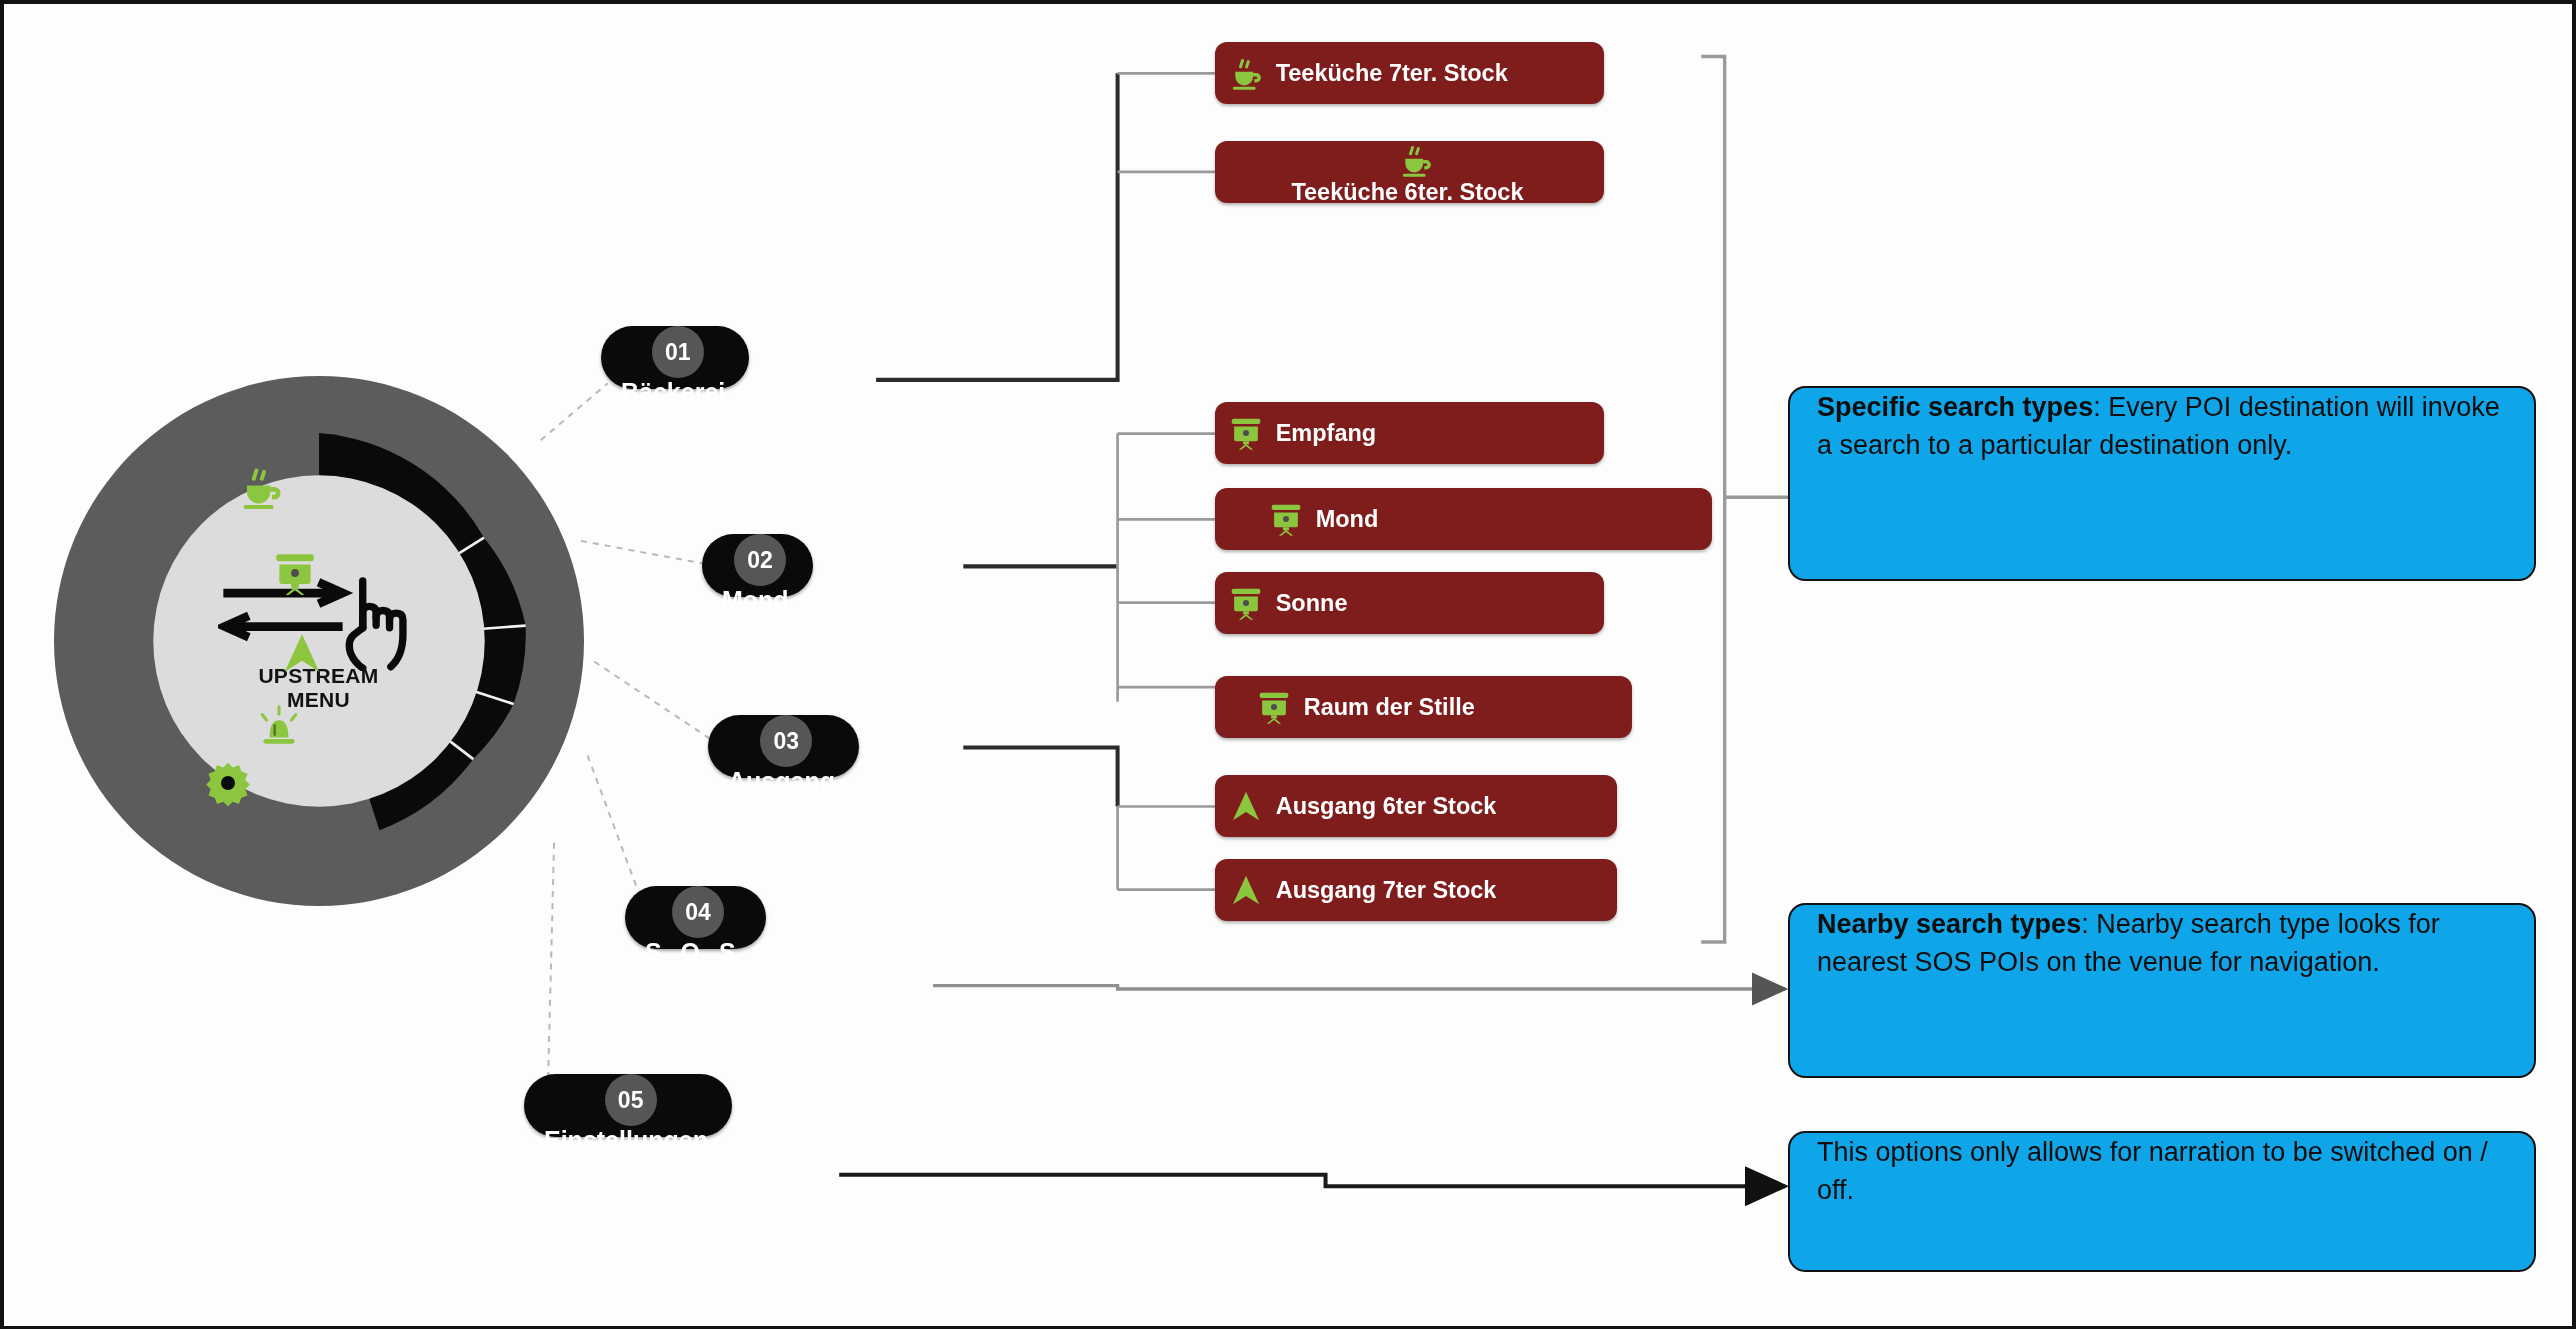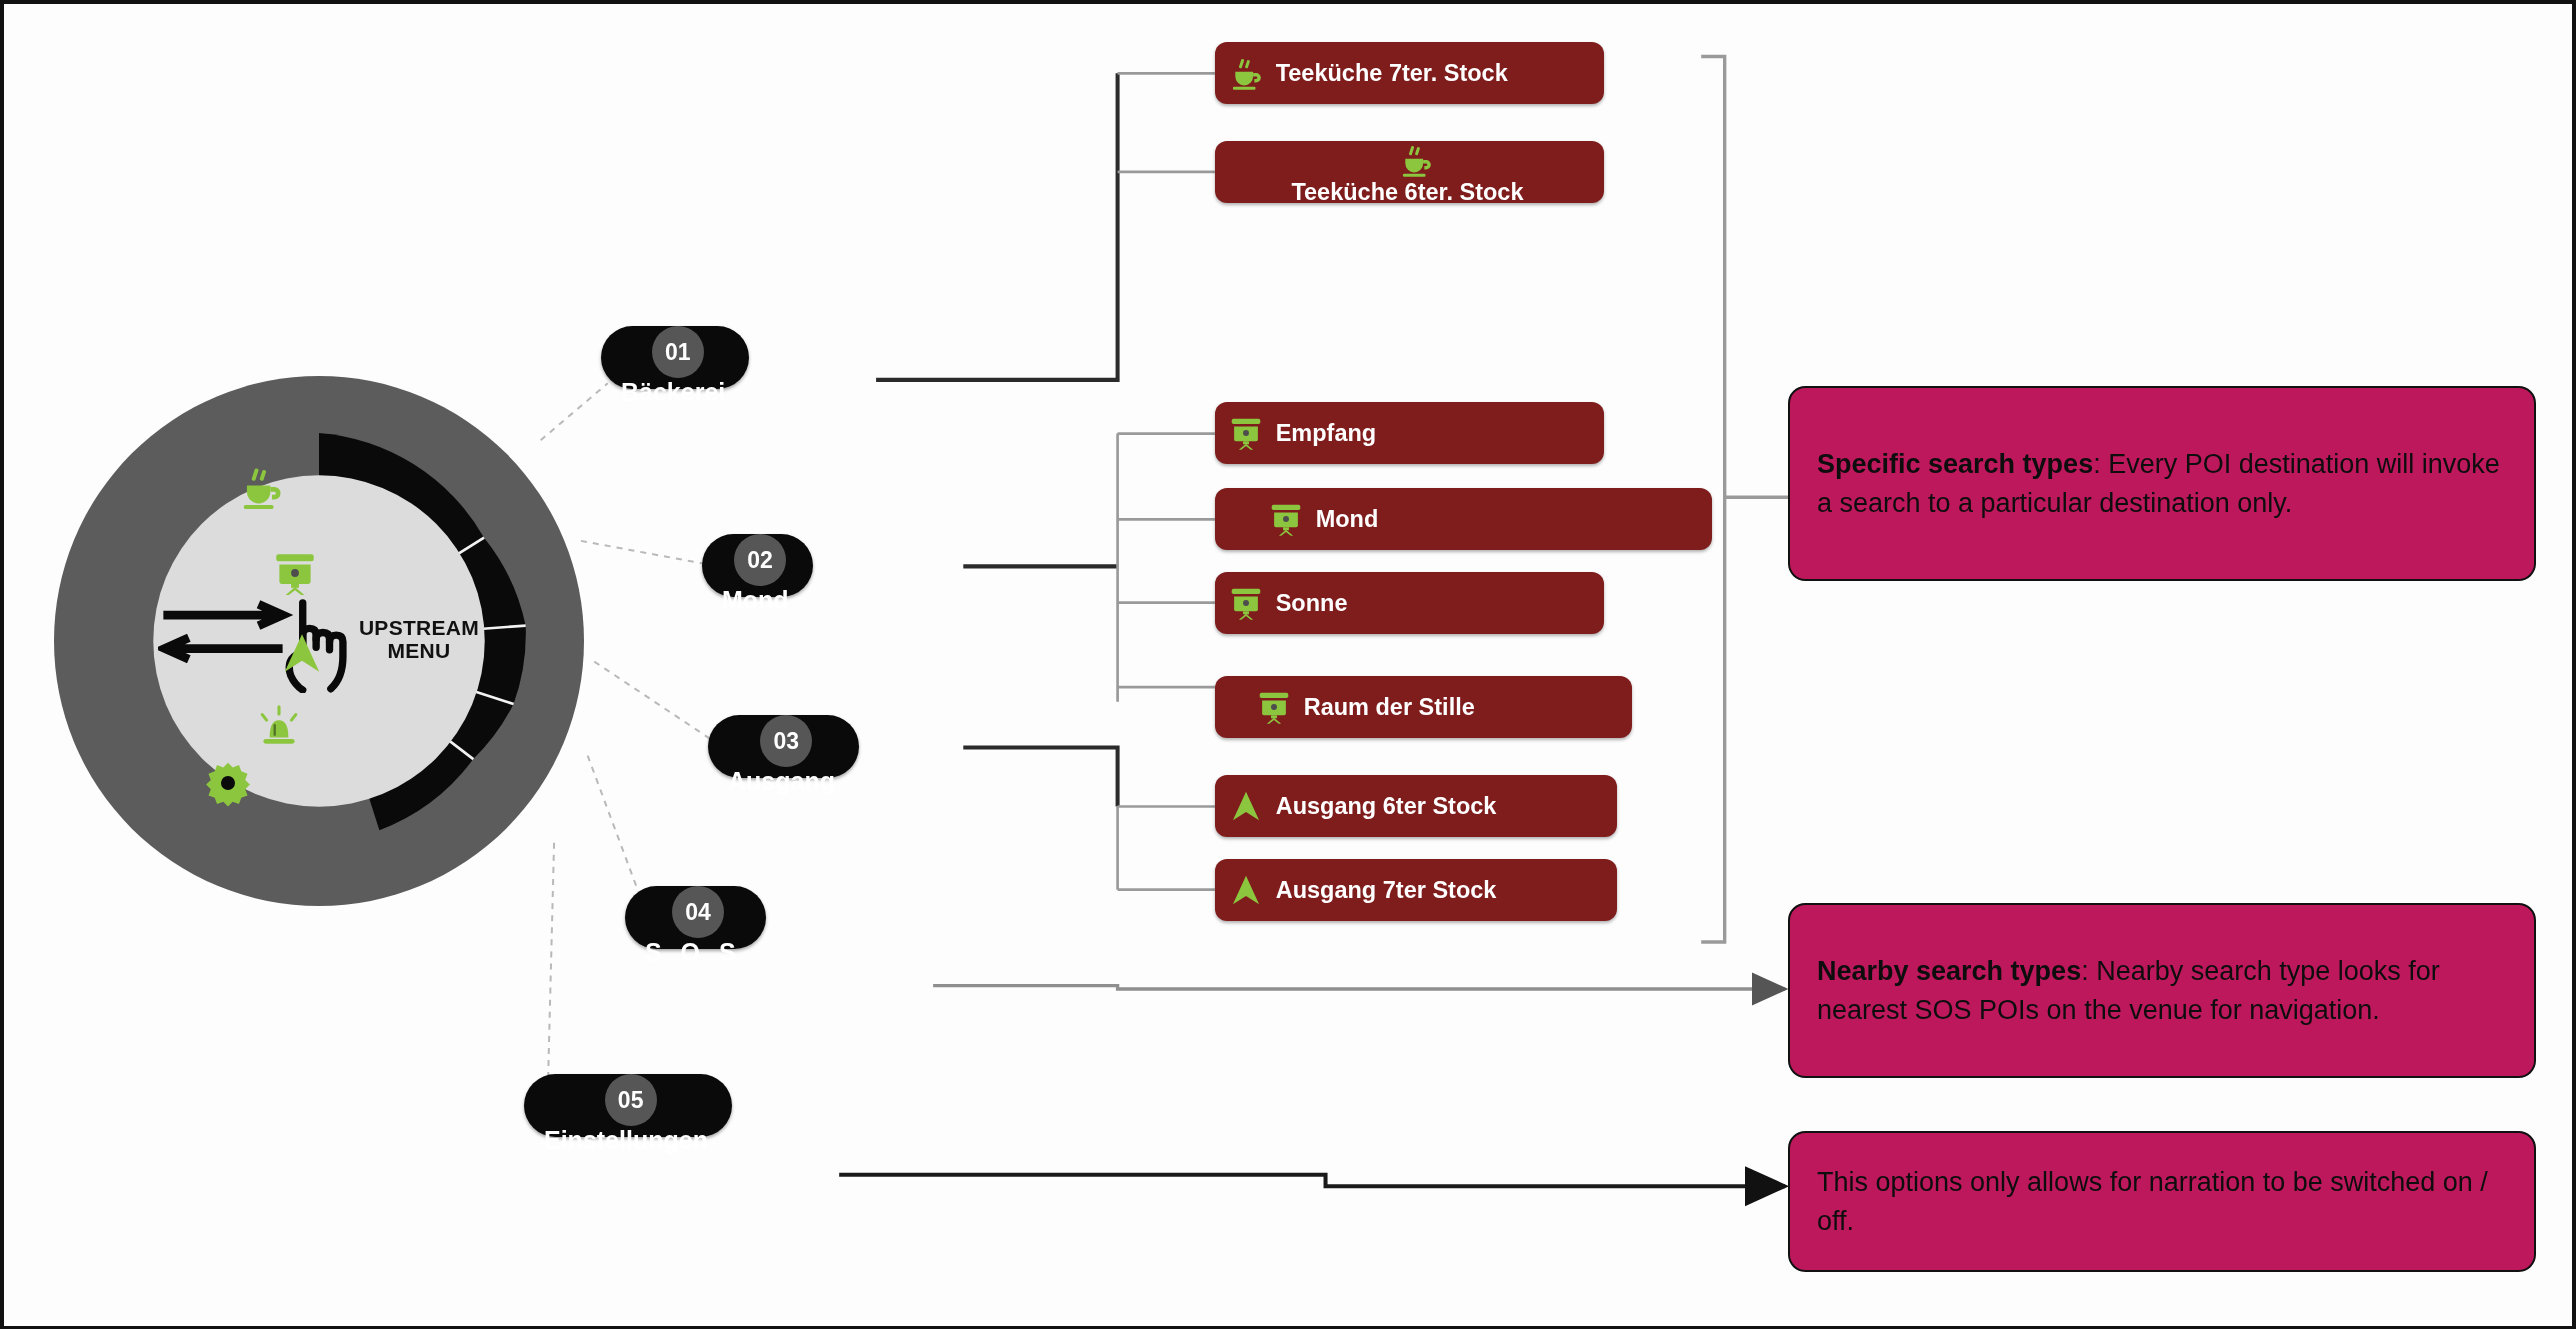--- a/index.html
+++ b/index.html
@@ -14,21 +14,21 @@
   .wheel-wrap{position:absolute;left:50px;top:372px;width:530px;height:530px;}
   .wheel-outer{
     position:absolute;left:0;top:0;width:530px;height:530px;border-radius:50%;
     background:#5c5c5c;
   }
   .wheel-ring{
     position:absolute;left:57px;top:57px;width:416px;height:416px;border-radius:50%;
   }
   .wheel-center-content{
     position:absolute;left:99px;top:99px;width:331px;height:331px;
-    display:flex;align-items:center;justify-content:center;
+    display:flex;flex-direction:column;align-items:center;justify-content:center;
   }
   .gesture{width:201px;height:101px;margin-bottom:-4px;}
   .upstream-label{
     font-size:21px;font-weight:bold;color:#111;text-align:center;line-height:1.12;
     letter-spacing:0.3px;margin-top:-2.7px;
   }
   .ring-icon{position:absolute;width:50px;height:50px;}
 
   
   .menu-pill{
@@ -52,22 +52,22 @@
     display:flex;align-items:center;box-shadow:0 2px 3.4px rgba(0,0,0,.3);
   }
   .poi-icon{width:38px;height:38px;margin-left:12px;flex:0 0 auto;}
   .poi-label{
     color:#ffffff;font-size:23.5px;font-weight:bold;margin-left:10.7px;
     margin-right:14.8px;white-space:nowrap;
   }
 
   
   .callout{
-    position:absolute;background:#be185d;border:2.7px solid #111111;border-radius:17.4px;
-    box-sizing:border-box;display:flex;align-items:center;
+    position:absolute;background:#0ea5e9;border:2.7px solid #111111;border-radius:17.4px;
+    box-sizing:border-box;display:flex;
   }
   .callout-text{
     font-size:27px;color:#0d0d0d;line-height:1.42;padding:0 27px;
   }
   .callout-text b{font-weight:bold;}
 </style>
 </head>
 <body>
 
 <div id="stage">

